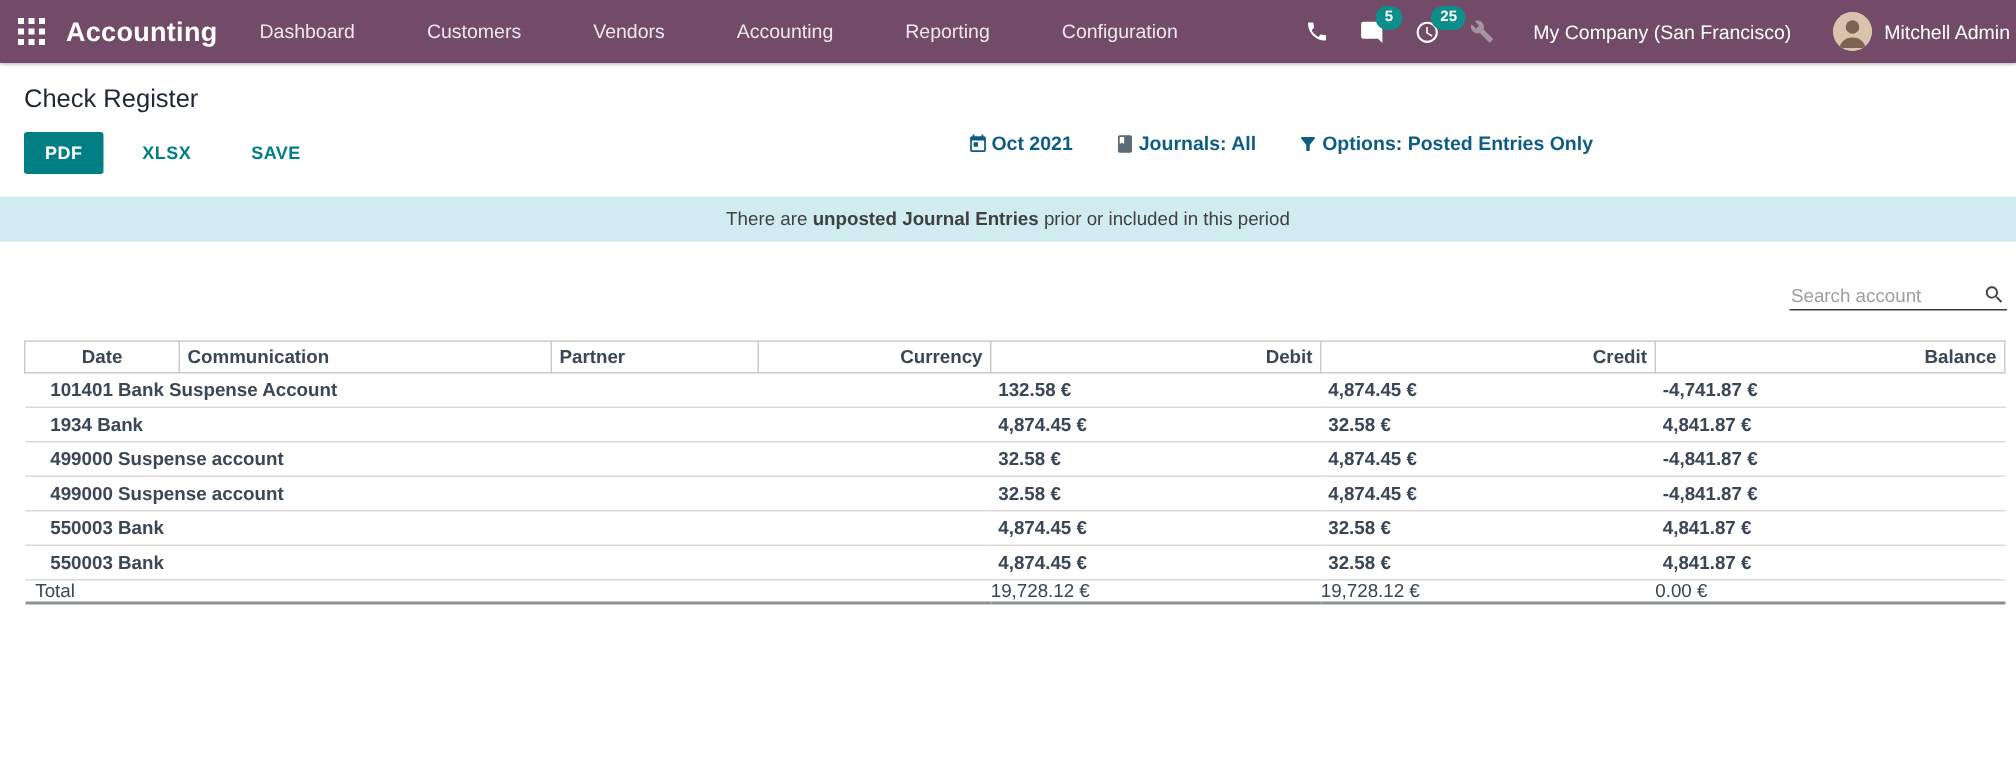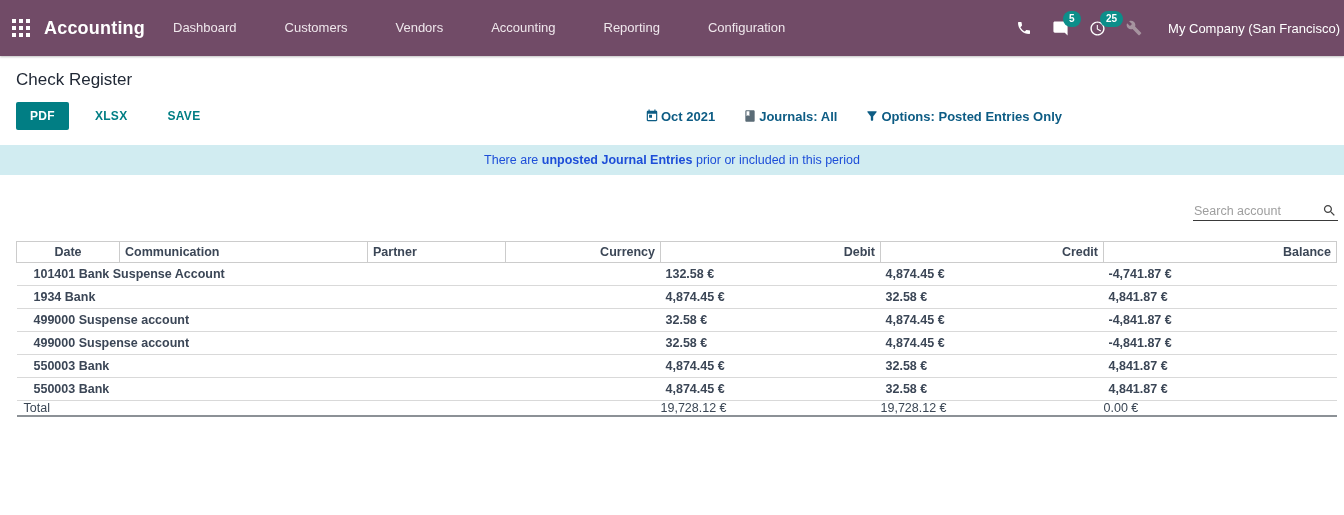--- a/index.html
+++ b/index.html
@@ -1,49 +1,49 @@
 <!DOCTYPE html>
 <html><head>
 <meta charset="utf-8">
 <style>
   * { box-sizing: border-box; margin: 0; padding: 0; }
   html,body { width:1344px; height:515px; overflow:hidden; background:#fff;
     font-family:"Liberation Sans","DejaVu Sans",sans-serif; color:#3a4654; }
 
   
-  .navbar { display:flex; align-items:center; height:56px; background:#714B67;
+  .navbar { display:flex; align-items:center; height:42px; background:#714B67;
     color:#fff; padding:0 0 0 12px; box-shadow:0 1px 2px rgba(0,0,0,.25); white-space:nowrap; }
   .apps-btn { display:flex; align-items:center; margin-right:14px; cursor:pointer; }
   .brand { font-size:18px; font-weight:700; letter-spacing:.2px; cursor:pointer; }
   .nav-menu { display:flex; list-style:none; margin-left:4px; }
   .nav-item { padding:0 24px; font-size:13px; line-height:42px; color:#efe7ec; cursor:pointer; }
   .nav-right { margin-left:auto; display:flex; align-items:center; gap:20px; padding-right:4px; }
   .icon-btn { position:relative; display:flex; align-items:center; color:#fff; cursor:pointer; }
   .icon-muted { color:#a6939f; }
   .badge { position:absolute; top:-9px; left:11px; background:#0c8e8a; color:#fff;
     font-size:10px; font-weight:700; line-height:1; border-radius:9px; padding:3px 6px; }
   .company { font-size:13px; margin-left:6px; cursor:pointer; }
   .userblock { display:flex; align-items:center; gap:8px; margin-left:8px; cursor:pointer; }
   .avatar { width:26px; height:26px; border-radius:50%; background:#d9c3ad; overflow:hidden; flex:0 0 auto; }
   .username { font-size:13px; }
 
   
   .page-title { font-size:17px; font-weight:400; color:#212936; margin:14px 0 0 16px; }
-  .toolbar-row { display:flex; align-items:center; margin-top:12px; padding-left:16px; }
+  .toolbar-row { display:flex; align-items:flex-start; margin-top:12px; padding-left:16px; }
   .btn { border:none; font-size:12px; font-weight:700; padding:7px 14px; cursor:pointer;
     border-radius:2px; letter-spacing:.3px; font-family:inherit; }
   .btn-primary { background:#017e84; color:#fff; }
   .btn-flat { background:transparent; color:#017e84; margin-left:12px; }
   .filters { display:flex; align-items:center; gap:28px; margin-left:auto; margin-right:282px;
     color:#0d5c84; font-size:13px; font-weight:600; white-space:nowrap; }
   .filter { display:flex; align-items:center; gap:2px; cursor:pointer; }
   .filter svg { flex:0 0 auto; }
 
   
-  .banner { margin-top:15px; background:#d1ecf1; color:#1d4ed8; text-align:center;
+  .banner { margin-top:15px; background:#d1ecf1; color:#404040; text-align:center;
     padding:8px 0; font-size:12.5px; }
   .banner b { font-weight:700; }
 
   
   .search-row { display:flex; justify-content:flex-end; margin:26px 6px 0 0; }
   .search-box { display:flex; align-items:center; gap:4px; border-bottom:1px solid #3a3a3a;
     width:145px; padding:2px 1px; }
   .search-box input { border:none; outline:none; font-size:12.5px; flex:1; min-width:0;
     color:#555; font-family:inherit; background:transparent; }
   .search-box input::placeholder { color:#9e9e9e; }
@@ -107,20 +107,30 @@
           <path d="M11.99 2C6.47 2 2 6.48 2 12s4.47 10 9.99 10C17.52 22 22 17.52 22 12S17.52 2 11.99 2zM12 20c-4.42 0-8-3.58-8-8s3.58-8 8-8 8 3.58 8 8-3.58 8-8 8zm.5-13H11v6l5.25 3.15.75-1.23-4.5-2.67z"></path>
         </svg>
       <span class="badge">25</span>
     </span>
     <span class="icon-btn icon-muted">
       <svg width="16" height="16" viewBox="0 0 24 24" fill="currentColor">
           <path d="M22.7 19l-9.1-9.1c.9-2.3.4-5-1.5-6.9-2-2-5-2.4-7.4-1.3L9 6 6 9 1.6 4.7C.4 7.1.9 10.1 2.9 12.1c1.9 1.9 4.6 2.4 6.9 1.5l9.1 9.1c.4.4 1 .4 1.4 0l2.3-2.3c.5-.4.5-1.1.1-1.4z"></path>
         </svg>
     </span>
     <span class="company">My Company (San Francisco)</span>
+    <span class="userblock">
+      <span class="avatar">
+        <svg width="26" height="26" viewBox="0 0 26 26">
+            <circle cx="13" cy="13" r="13" fill="#d9c3ad"></circle>
+            <circle cx="13" cy="10" r="4.5" fill="#7c6352"></circle>
+            <path d="M4 24c1.5-5 5-7 9-7s7.5 2 9 7z" fill="#7c6352"></path>
+          </svg>
+      </span>
+      <span class="username">Mitchell Admin</span>
+    </span>
   </div>
 </header>
 
 <main>
   <h1 class="page-title">Check Register</h1>
 
   <div class="toolbar-row">
     <button class="btn btn-primary">PDF</button>
     <button class="btn btn-flat">XLSX</button>
     <button class="btn btn-flat">SAVE</button>

